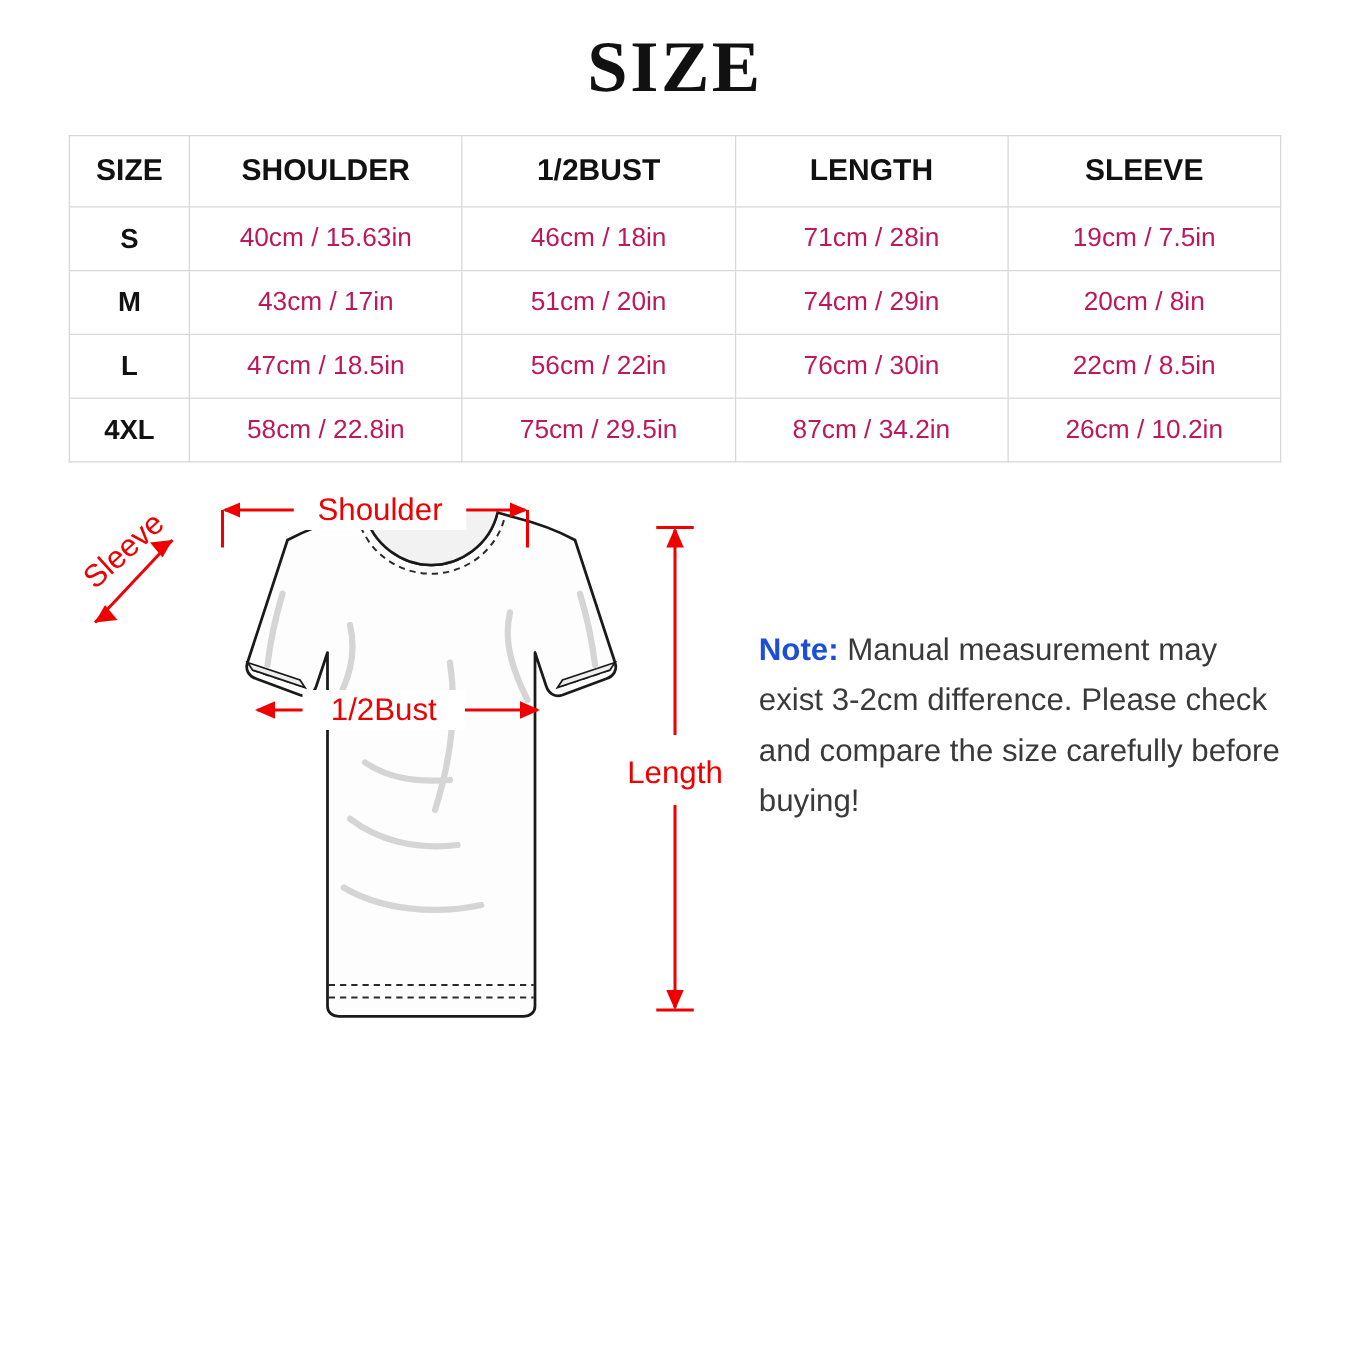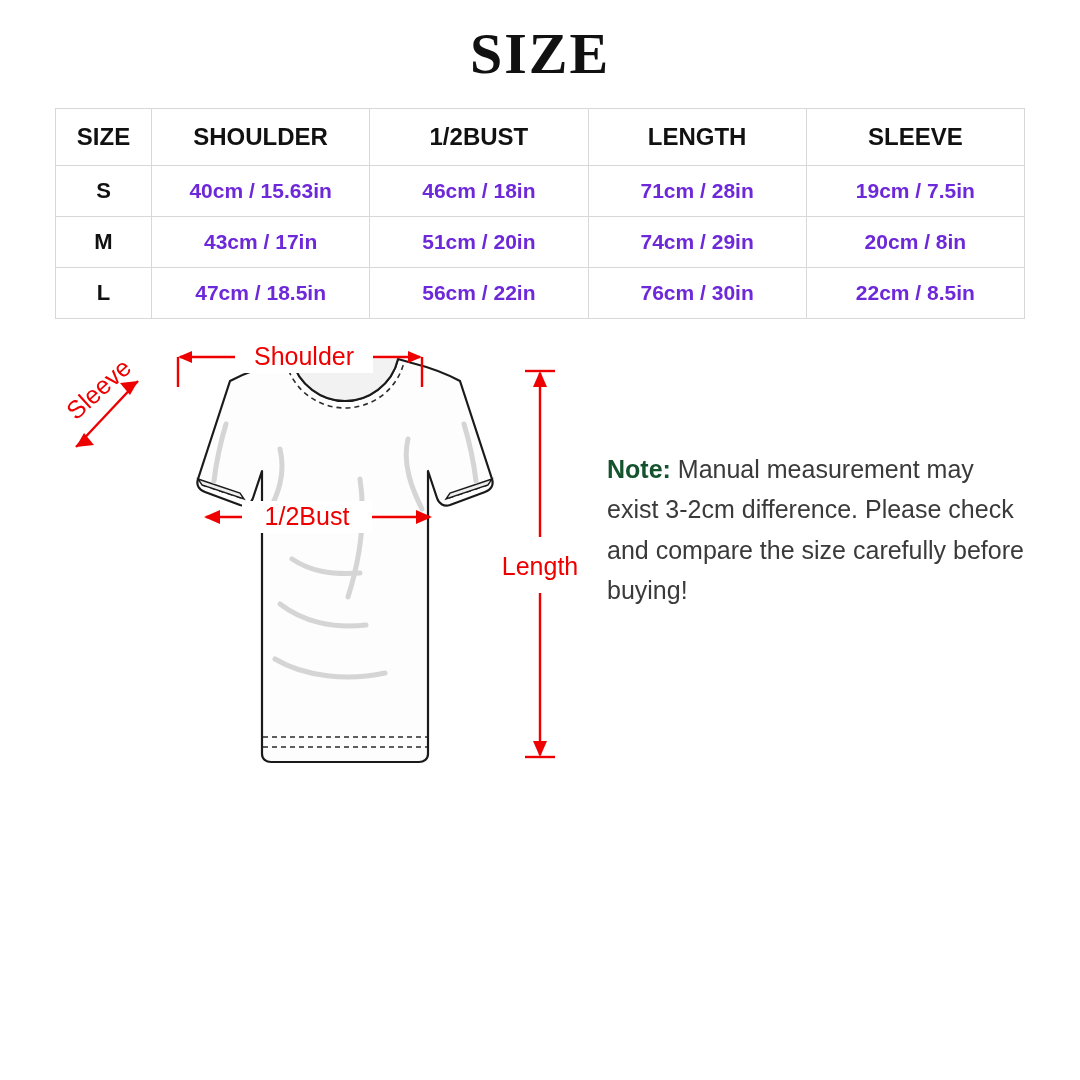--- a/index.html
+++ b/index.html
@@ -38,22 +38,22 @@
     border-collapse: collapse;
     table-layout: fixed;
   }
   table.size-table th,
   table.size-table td {
     border: 1px solid #d8d8d8;
     text-align: center;
     vertical-align: middle;
     height: 48px;
     font-size: 21px;
-    color: #6d28d9;
-    font-weight: 700;
+    color: #be185d;
+    font-weight: 400;
   }
   table.size-table thead th {
     font-size: 24px;
     font-weight: 700;
     color: #111111;
     height: 54px;
   }
   table.size-table tbody td.size-cell {
     font-weight: 700;
     font-size: 22px;
@@ -79,21 +79,21 @@
   .note {
     position: absolute;
     left: 607px;
     top: 120px;
     width: 420px;
     font-size: 25px;
     line-height: 1.62;
     color: #3a3a3a;
   }
   .note b {
-    color: #14532d;
+    color: #1d4ed8;
     font-weight: 700;
   }
 </style>
 </head>
 <body>
 
 <h1 class="title">SIZE</h1>
 
 <div class="table-wrap">
   <table class="size-table">
@@ -127,20 +127,27 @@
         <td>51cm / 20in</td>
         <td>74cm / 29in</td>
         <td>20cm / 8in</td>
       </tr>
       <tr>
         <td class="size-cell">L</td>
         <td>47cm / 18.5in</td>
         <td>56cm / 22in</td>
         <td>76cm / 30in</td>
         <td>22cm / 8.5in</td>
+      </tr>
+      <tr>
+        <td class="size-cell">4XL</td>
+        <td>58cm / 22.8in</td>
+        <td>75cm / 29.5in</td>
+        <td>87cm / 34.2in</td>
+        <td>26cm / 10.2in</td>
       </tr>
     </tbody>
   </table>
 </div>
 
 <div class="lower">
 
   <svg class="tee-svg" width="580" height="490" viewBox="0 0 580 490">
 
     <g>

